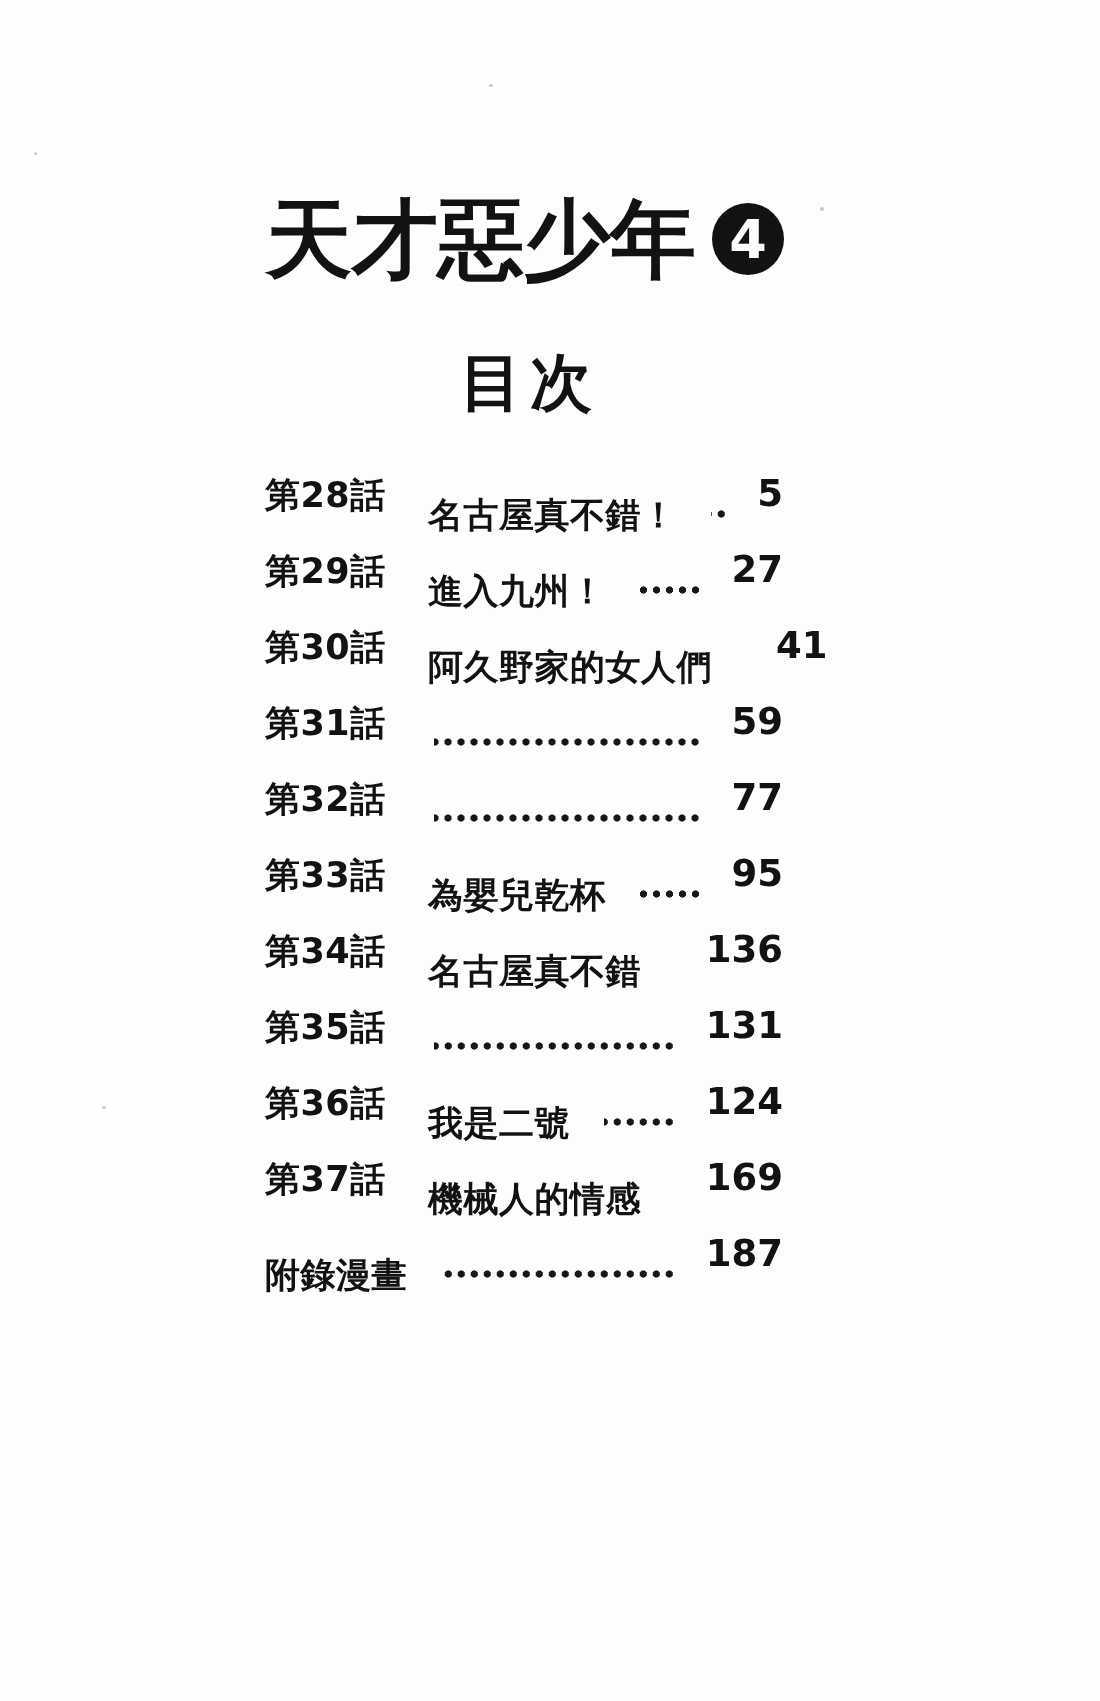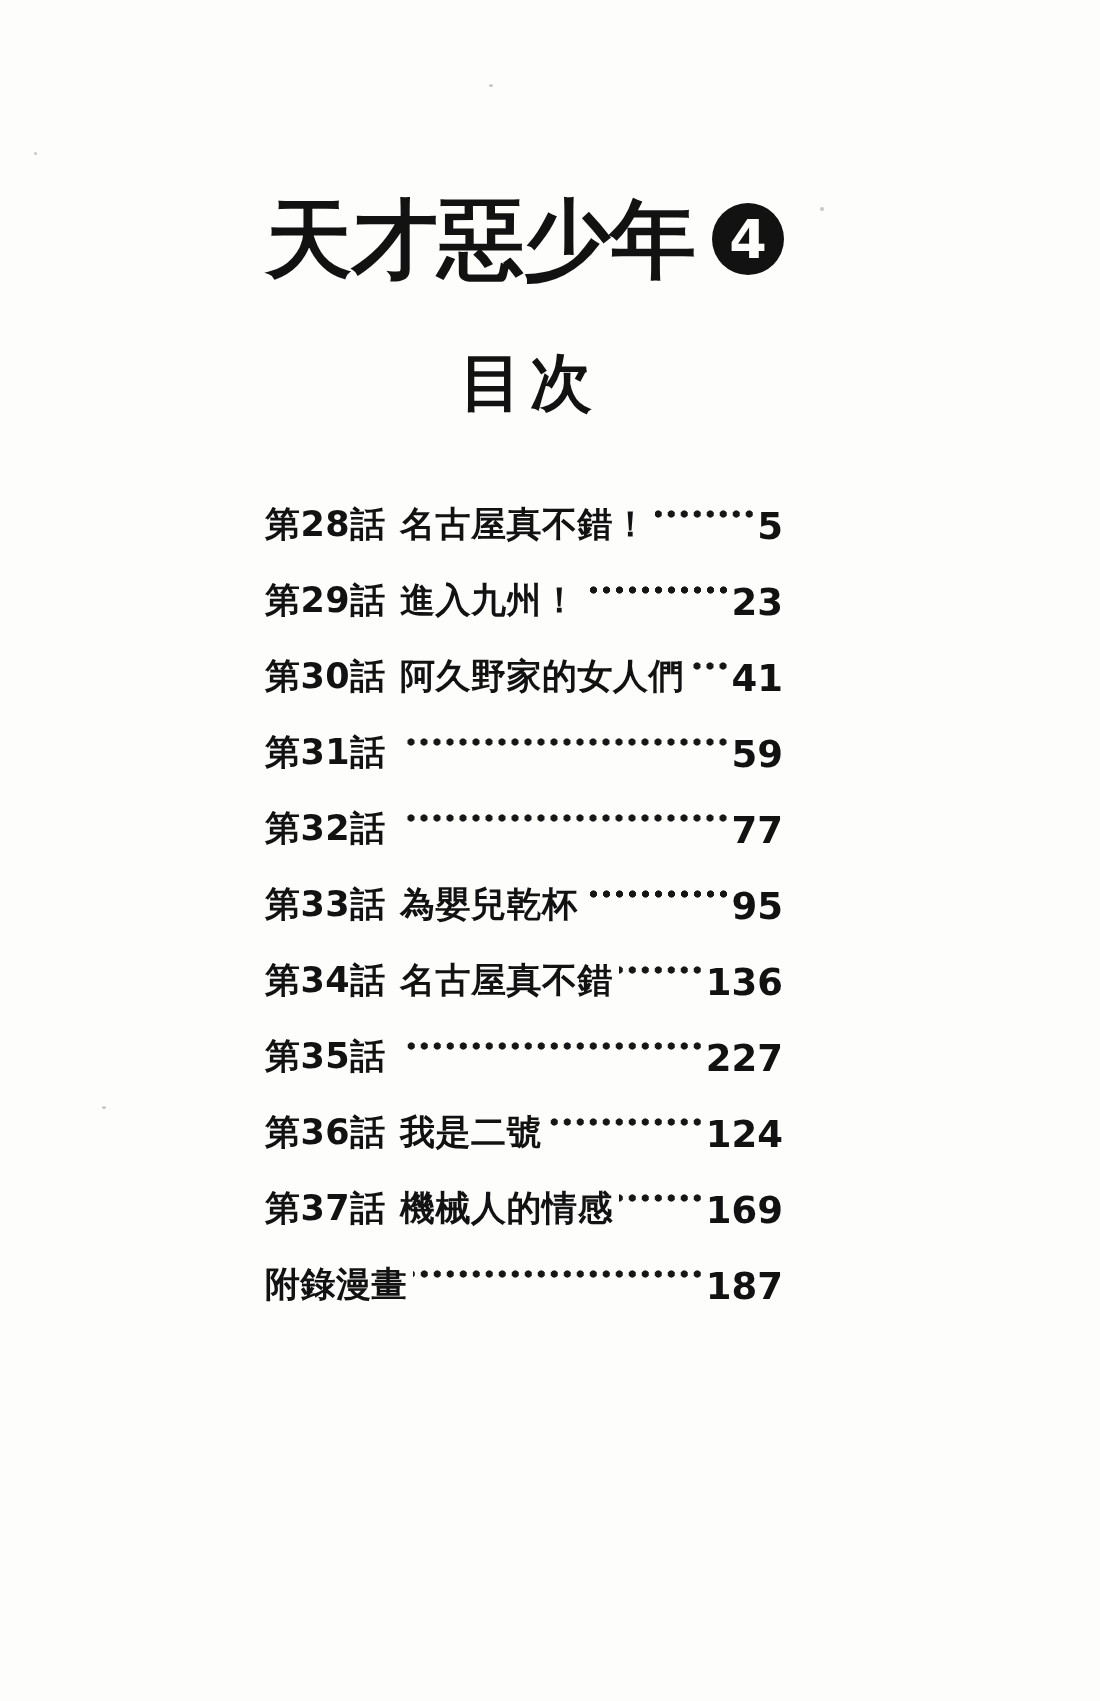--- a/index.html
+++ b/index.html
@@ -57,33 +57,35 @@
     line-height: 1;
     width: fit-content;
   }
   
   .toc-list {
     margin: 58px 0 0 265px;
     width: 518px;
   }
   .toc-row {
     display: flex;
-    align-items: flex-end;
+    align-items: flex-start;
     height: 76px;
     font-size: 35px;
     font-weight: bold;
     white-space: nowrap;
+    gap: 28px;
   }
   .chapter-label {
     flex: 0 0 135px;
     letter-spacing: 0.5px;
   }
   .chapter-title {
     flex: 0 0 auto;
     letter-spacing: 0.5px;
+    margin-top: 20px;
   }
   .dot-leader {
     flex: 1 1 auto;
     align-self: stretch;
     margin: 0 2px 0 6px;
     background-image: radial-gradient(circle, #161616 3.3px, rgba(0,0,0,0) 3.9px);
     background-size: 13px 14px;
     background-repeat: repeat-x;
     background-position: right 56%;
   }
@@ -122,21 +124,21 @@
       <span class="chapter-label">第28話</span>
       <span class="chapter-title">名古屋真不錯！</span>
       <span class="dot-leader"></span>
       <span class="page-number">5</span>
     </div>
 
     <div class="toc-row">
       <span class="chapter-label">第29話</span>
       <span class="chapter-title">進入九州！</span>
       <span class="dot-leader"></span>
-      <span class="page-number">23</span>
+      <span class="page-number">27</span>
     </div>
 
     <div class="toc-row">
       <span class="chapter-label">第30話</span>
       <span class="chapter-title">阿久野家的女人們</span>
       <span class="dot-leader"></span>
       <span class="page-number">41</span>
     </div>
 
     <div class="toc-row">
@@ -161,21 +163,21 @@
     <div class="toc-row">
       <span class="chapter-label">第34話</span>
       <span class="chapter-title">名古屋真不錯</span>
       <span class="dot-leader"></span>
       <span class="page-number">136</span>
     </div>
 
     <div class="toc-row">
       <span class="chapter-label">第35話</span>
       <span class="dot-leader"></span>
-      <span class="page-number">227</span>
+      <span class="page-number">131</span>
     </div>
 
     <div class="toc-row">
       <span class="chapter-label">第36話</span>
       <span class="chapter-title">我是二號</span>
       <span class="dot-leader"></span>
       <span class="page-number">124</span>
     </div>
 
     <div class="toc-row">

